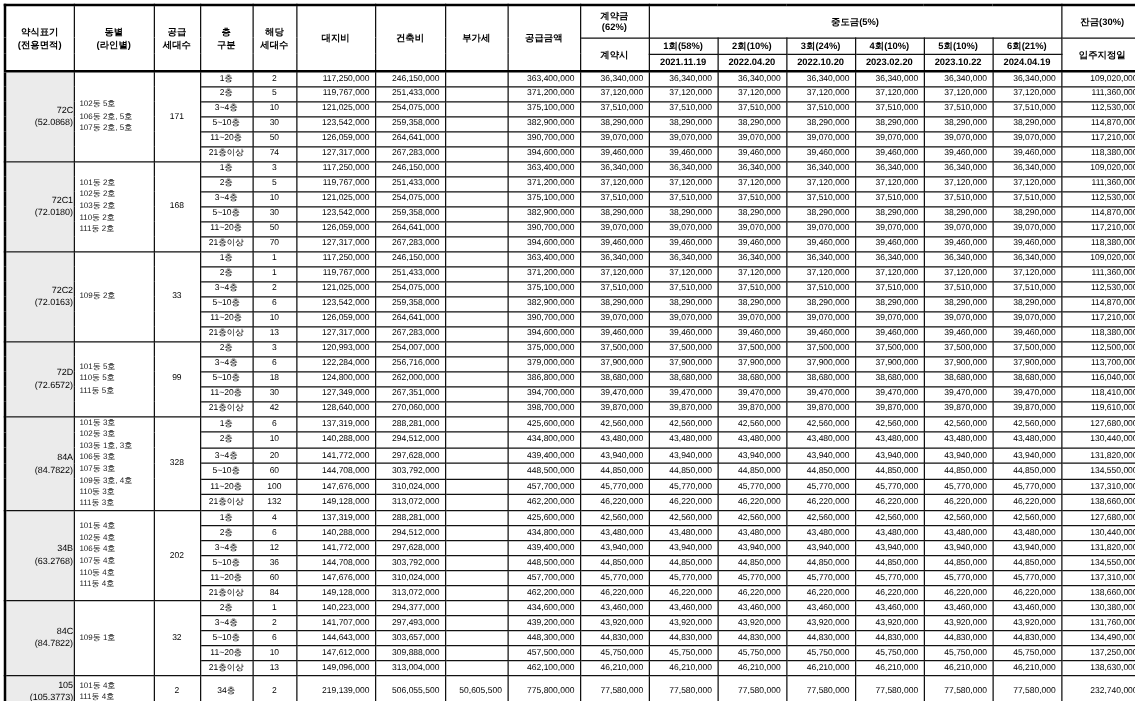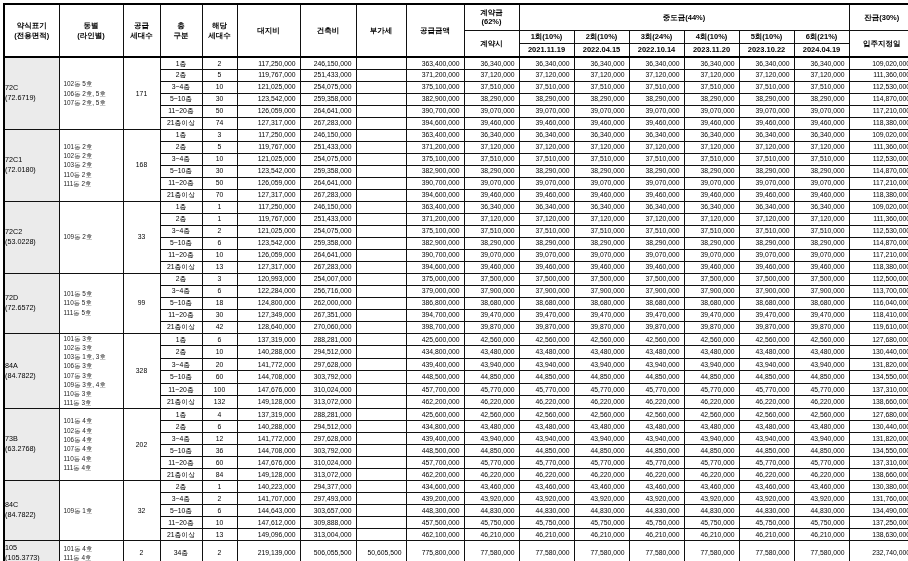--- a/index.html
+++ b/index.html
@@ -8,21 +8,21 @@
         font-family:"Liberation Sans",sans-serif;color:#000;border:2px solid #000;}
   th,td{border:1px solid #111;overflow:hidden;white-space:nowrap;padding:0;vertical-align:middle;}
   thead th{font-size:7.5px;font-weight:bold;text-align:center;line-height:1.25;background:#fff;white-space:pre-line;}
   thead tr.h1{height:26px;}
   thead tr.h2{height:13px;}
   thead tr.h3{height:14px;}
   thead{border-bottom:2px solid #000;}
   tbody tr{height:12px;}
   tbody tr.tall{height:26px;}
   tbody td, tbody th{font-size:6.8px;line-height:1.1;}
-  th.type{background:#ebebeb;font-weight:normal;font-size:7.2px;text-align:left;line-height:1.4;}
+  th.type{background:#ebebeb;font-weight:normal;font-size:7.2px;text-align:right;line-height:1.4;}
   td.lines{font-size:6.4px;text-align:left;padding-left:4px;line-height:1.45;color:#222;}
   td.num{text-align:right;padding-right:4px;}
   td.center, th.center{text-align:center;}
   tbody tr.group-start td, tbody tr.group-start th{border-top:1.6px solid #000;}
 </style>
 </head>
 <body>
 
 <div class="page">
   <table>
@@ -51,47 +51,47 @@
         <th rowspan="3"><div>동별</div><div>(라인별)</div></th>
         <th rowspan="3"><div>공급</div><div>세대수</div></th>
         <th rowspan="3"><div>층</div><div>구분</div></th>
         <th rowspan="3"><div>해당</div><div>세대수</div></th>
         <th rowspan="3">대지비</th>
         <th rowspan="3">건축비</th>
         <th rowspan="3">부가세</th>
         <th rowspan="3">공급금액</th>
         <th>계약금
 (62%)</th>
-        <th colspan="6">중도금(44%)</th>
+        <th colspan="6">중도금(5%)</th>
         <th>잔금(30%)</th>
       </tr>
       <tr class="h2">
         <th rowspan="2">계약시</th>
-        <th>1회(10%)</th>
+        <th>1회(58%)</th>
         <th>2회(10%)</th>
         <th>3회(24%)</th>
         <th>4회(10%)</th>
         <th>5회(10%)</th>
         <th>6회(21%)</th>
         <th rowspan="2">입주지정일</th>
       </tr>
       <tr class="h3">
         <th>2021.11.19</th>
-        <th>2022.04.15</th>
-        <th>2022.10.14</th>
-        <th>2023.11.20</th>
+        <th>2022.04.20</th>
+        <th>2022.10.20</th>
+        <th>2023.02.20</th>
         <th>2023.10.22</th>
         <th>2024.04.19</th>
       </tr>
     </thead>
     <tbody>
         <tr class="group-start">
           <th class="type" rowspan="6">
             <div>72C</div>
-            <div>(72.6719)</div>
+            <div>(52.0868)</div>
           </th>
           <td class="lines" rowspan="6">
             <div>102동 5호</div>
             <div>106동 2호, 5호</div>
             <div>107동 2호, 5호</div>
           </td>
           <td class="center" rowspan="6">171</td>
           <td class="center">1층</td>
           <td class="center">2</td>
           <td class="num">117,250,000</td>
@@ -291,21 +291,21 @@
           <td class="num">39,460,000</td>
           <td class="num">39,460,000</td>
           <td class="num">39,460,000</td>
           <td class="num">39,460,000</td>
           <td class="num">39,460,000</td>
           <td class="num">118,380,000</td>
         </tr>
         <tr class="group-start">
           <th class="type" rowspan="6">
             <div>72C2</div>
-            <div>(53.0228)</div>
+            <div>(72.0163)</div>
           </th>
           <td class="lines" rowspan="6">
             <div>109동 2호</div>
           </td>
           <td class="center" rowspan="6">33</td>
           <td class="center">1층</td>
           <td class="center">1</td>
           <td class="num">117,250,000</td>
           <td class="num">246,150,000</td>
           <td class="num"></td>
@@ -595,21 +595,21 @@
           <td class="num">46,220,000</td>
           <td class="num">46,220,000</td>
           <td class="num">46,220,000</td>
           <td class="num">46,220,000</td>
           <td class="num">46,220,000</td>
           <td class="num">46,220,000</td>
           <td class="num">138,660,000</td>
         </tr>
         <tr class="group-start">
           <th class="type" rowspan="6">
-            <div>73B</div>
+            <div>34B</div>
             <div>(63.2768)</div>
           </th>
           <td class="lines" rowspan="6">
             <div>101동 4호</div>
             <div>102동 4호</div>
             <div>106동 4호</div>
             <div>107동 4호</div>
             <div>110동 4호</div>
             <div>111동 4호</div>
           </td>

